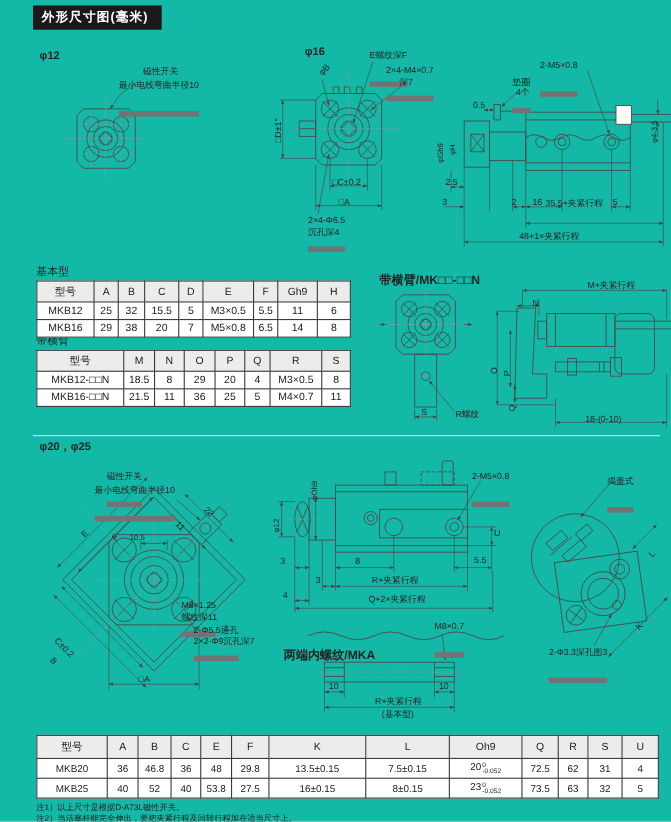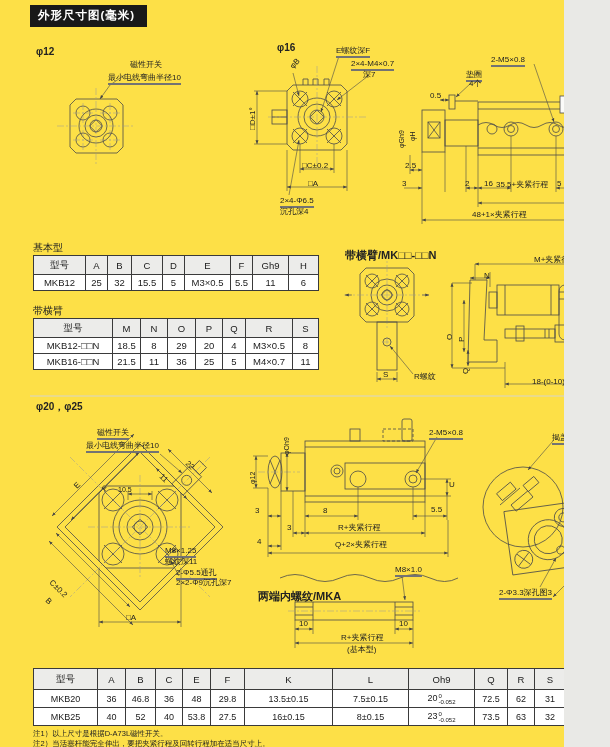--- a/index.html
+++ b/index.html
@@ -1,28 +1,28 @@
 <!DOCTYPE html>
 <html><head>
 <meta charset="utf-8">
 <style>
   html,body{margin:0;padding:0;background:#e9e9e6;}
-  .page{position:relative;width:564px;height:747px;background:#fde047;
+  .page{position:relative;width:610px;height:747px;background:#14b8a6;
         font-family:"Liberation Sans","DejaVu Sans",sans-serif;color:#1a1a1a;overflow:hidden;}
   .art{position:absolute;left:0;top:0;}
   .art *{fill:none;stroke:#4a4a4a;stroke-width:.8;}
   .art .cl{stroke:#999;stroke-width:.5;stroke-dasharray:7 2 2 2;}
   .art .dim{stroke-width:.6;}
   .art .dash{stroke-dasharray:3 2;}
   .art .sep{stroke:#d5d5d0;stroke-width:1;}
   .art .wh{fill:#fbfbf9;}
   .art marker path{fill:#444;stroke:none;}
   .lbl{position:absolute;font-size:8px;line-height:1.15;white-space:nowrap;color:#222;}
   .fs7{font-size:7px;} .fs10{font-size:10px;} .fs11{font-size:11px;} .b{font-weight:bold;}
-  .ul{border-bottom:2px solid #737373;padding-bottom:1px;}
+  .ul{border-bottom:5px solid #737373;padding-bottom:19px;}
   .rm90{transform:rotate(-90deg);transform-origin:0 0;}
   .rm45{transform:rotate(-45deg);transform-origin:0 0;}
   .r45{transform:rotate(45deg);transform-origin:0 0;}
   .hdr{position:absolute;left:30px;top:5px;background:#191919;color:#fff;
        font-size:11.5px;font-weight:bold;padding:3px 12px 4px 8px;letter-spacing:1px;}
   .sub{position:absolute;left:30px;top:27px;font-size:12.5px;font-weight:bold;}
   table{position:absolute;border-collapse:collapse;table-layout:fixed;font-size:9.5px;
         text-align:center;background:#fff;border:1.2px solid #2a2a2a;}
   td,th{border:.8px solid #3a3a3a;padding:0;height:15px;font-weight:normal;overflow:hidden;}
   thead th{background:#ececea;height:18px;}
@@ -407,21 +407,21 @@
 <span class="lbl ul" style="left:429px;top:428px">2-M5×0.8</span>
 <span class="lbl" style="left:449px;top:480px">U</span>
 <span class="lbl" style="left:255px;top:506px">3</span>
 <span class="lbl" style="left:323px;top:506px">8</span>
 <span class="lbl" style="left:431px;top:505px">5.5</span>
 <span class="lbl" style="left:287px;top:523px">3</span>
 <span class="lbl" style="left:338px;top:523px">R+夹紧行程</span>
 <span class="lbl" style="left:257px;top:537px">4</span>
 <span class="lbl" style="left:335px;top:540px">Q+2×夹紧行程</span>
 
-<span class="lbl ul" style="left:395px;top:565px">M8×1.0</span>
+<span class="lbl ul" style="left:395px;top:565px">M8×0.7</span>
 <span class="lbl" style="left:299px;top:619px">10</span>
 <span class="lbl" style="left:399px;top:619px">10</span>
 <span class="lbl" style="left:341px;top:633px">R+夹紧行程</span>
 <span class="lbl" style="left:347px;top:645px">(基本型)</span>
 
 <span class="lbl ul" style="left:552px;top:433px">揭盖式</span>
 <span class="lbl rm45" style="left:588px;top:502px">L</span>
 <span class="lbl rm45" style="left:576px;top:568px">K</span>
 <span class="lbl ul" style="left:499px;top:588px">2-Φ3.3深孔图3</span>
 
@@ -454,20 +454,31 @@
   <tr>
     <td>MKB12</td>
           <td>25</td>
           <td>32</td>
           <td>15.5</td>
           <td>5</td>
           <td>M3×0.5</td>
           <td>5.5</td>
           <td>11</td>
           <td>6</td>
+  </tr>
+  <tr>
+    <td>MKB16</td>
+          <td>29</td>
+          <td>38</td>
+          <td>20</td>
+          <td>7</td>
+          <td>M5×0.8</td>
+          <td>6.5</td>
+          <td>14</td>
+          <td>8</td>
   </tr>
   </tbody>
 </table>
 
 <table class="t2">
   <colgroup>
         <col style="width:79px">
         <col style="width:28px">
         <col style="width:27px">
         <col style="width:28px">

